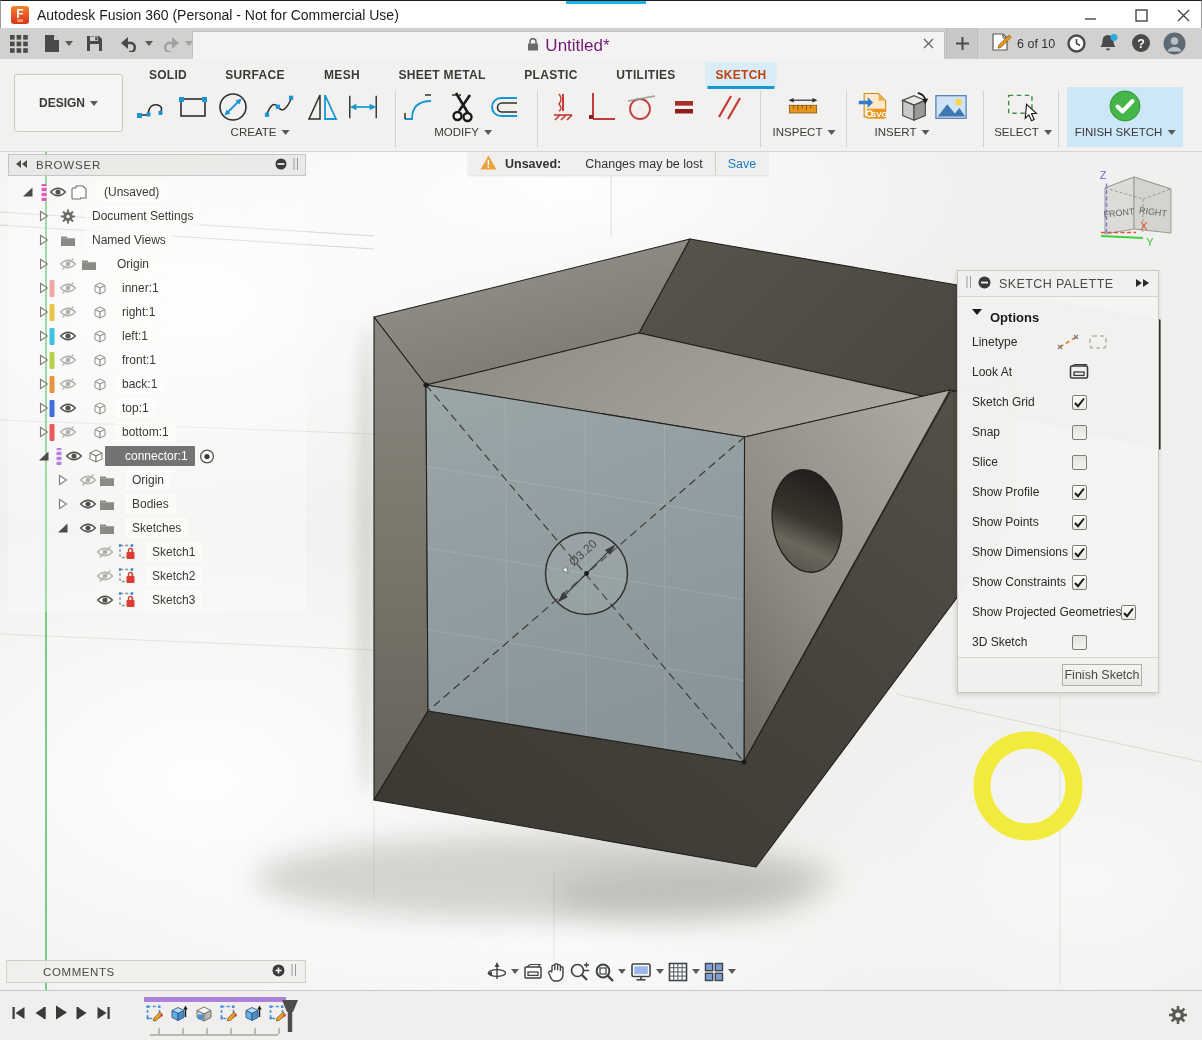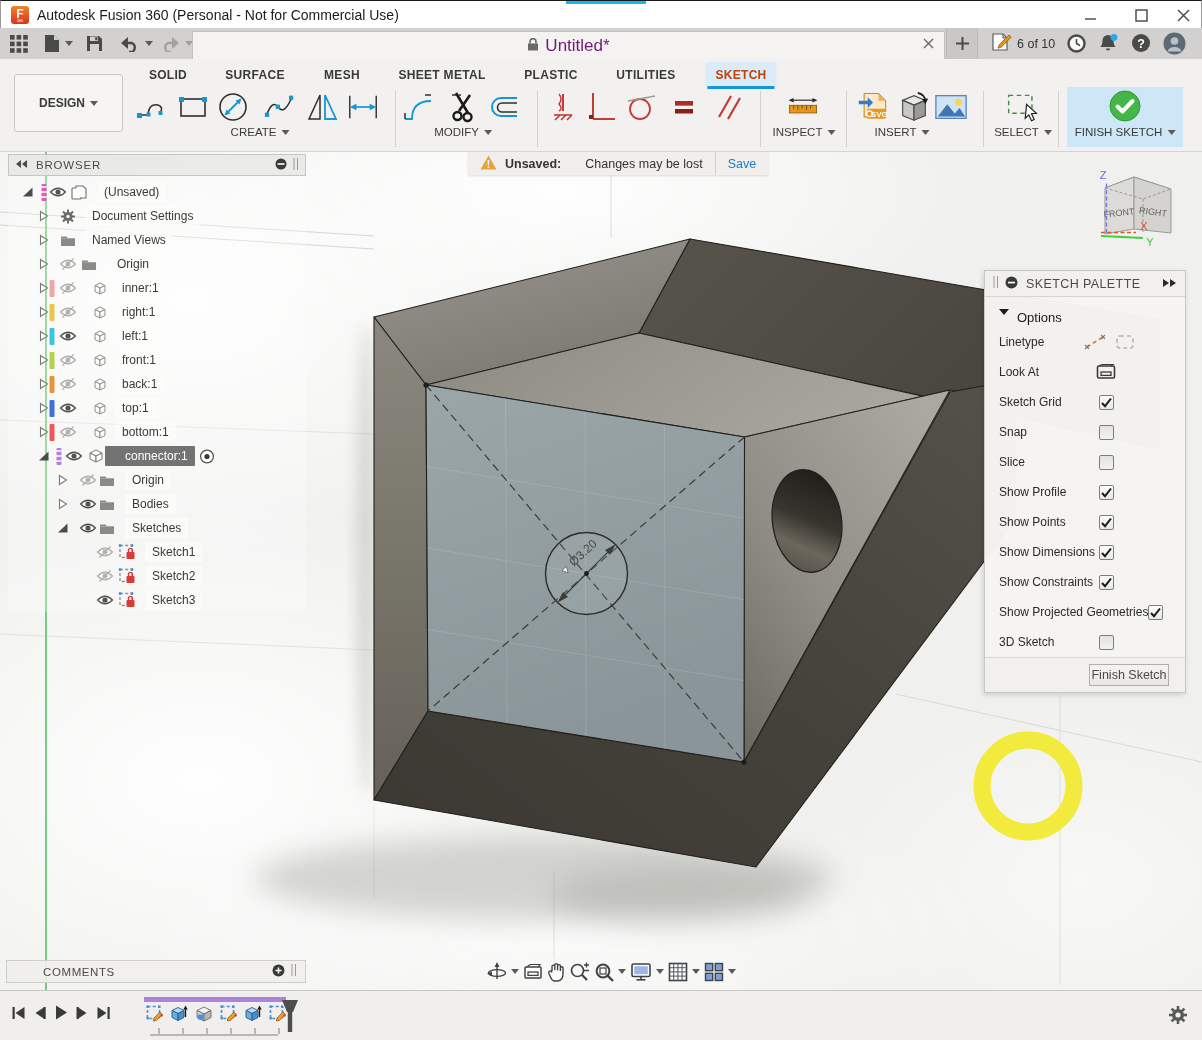--- a/index.html
+++ b/index.html
@@ -57,24 +57,24 @@
   #browser-header { height:22px; background:rgba(232,232,230,.9); border:1px solid #c6c5c3; display:flex; align-items:center; padding:0 6px; }
   #browser-title { font-size:11.5px; letter-spacing:.8px; color:#4a4a48; margin-left:8px; flex:1; }
   #browser-body { padding-top:4px; background:rgba(255,255,255,.28); }
   .brow { height:24px; display:flex; align-items:center; position:relative; }
   .brow .chip { background:rgba(252,252,250,.72); padding:3px 7px; border-radius:1px; font-size:12px; color:#3a3a38; white-space:nowrap; }
   .brow .chip.selected { background:#737373; color:#fff; }
   .bicon { display:flex; align-items:center; justify-content:center; position:absolute; transform:translateX(-50%); }
   .strip { position:absolute; width:5px; height:17px; border-radius:1px; transform:translateX(-50%); }
 
   
-  #palette { position:absolute; left:984px; top:118px; width:202px; background:#f4f3f1e8; border:1px solid #c9c8c5; box-shadow:-1px 2px 5px rgba(0,0,0,.14); background:rgba(245,244,242,.985); }
+  #palette { position:absolute; left:957px; top:118px; width:202px; background:#f4f3f1e8; border:1px solid #c9c8c5; box-shadow:-1px 2px 5px rgba(0,0,0,.14); background:rgba(245,244,242,.985); }
   #palette-header { height:26px; border-bottom:1px solid #d5d4d1; display:flex; align-items:center; padding:0 8px; background:#f1f0ee; }
   #palette-title { font-size:12.5px; letter-spacing:.4px; color:#4a4a48; margin-left:8px; flex:1; }
-  #palette-options-label { font-weight:normal; font-size:13px; color:#1a1a1a;margin-top:11px; }
+  #palette-options-label { font-weight:bold; font-size:13px; color:#1a1a1a;margin-top:11px; }
   .prow { height:30px; display:flex; align-items:center; padding:0 14px; }
   .prow .plabel { flex:1; font-size:12px; color:#2a2a28; white-space:nowrap; }
   .pcheck { width:15px; height:15px; border:1px solid #7d7d7a; border-radius:2px; background:linear-gradient(180deg,#fdfdfc,#e8e8e6); margin-right:57px; position:relative; }
   .pcheck.unchecked { background:linear-gradient(180deg,#e2e2e0,#f2f2f0); }
   #palette-footer { border-top:1px solid #d5d4d1; height:35px; position:relative; background:#f1f0ee; }
   #finish-sketch-btn { position:absolute; right:16px; top:6px; width:80px; height:22px; background:linear-gradient(180deg,#f5f4f2,#e8e7e5); border:1px solid #aeaeab; font-size:12.5px; color:#4a4a48; text-align:center; line-height:20px; }
 
   
   #comments-bar { position:absolute; left:6px; top:808px; width:300px; height:23px; background:rgba(240,239,237,.92); border:1px solid #cfcecb; display:flex; align-items:center; padding:0 8px; }
   #comments-label { font-size:11.5px; letter-spacing:.6px; color:#4a4a48; flex:1; margin-left:28px; }

